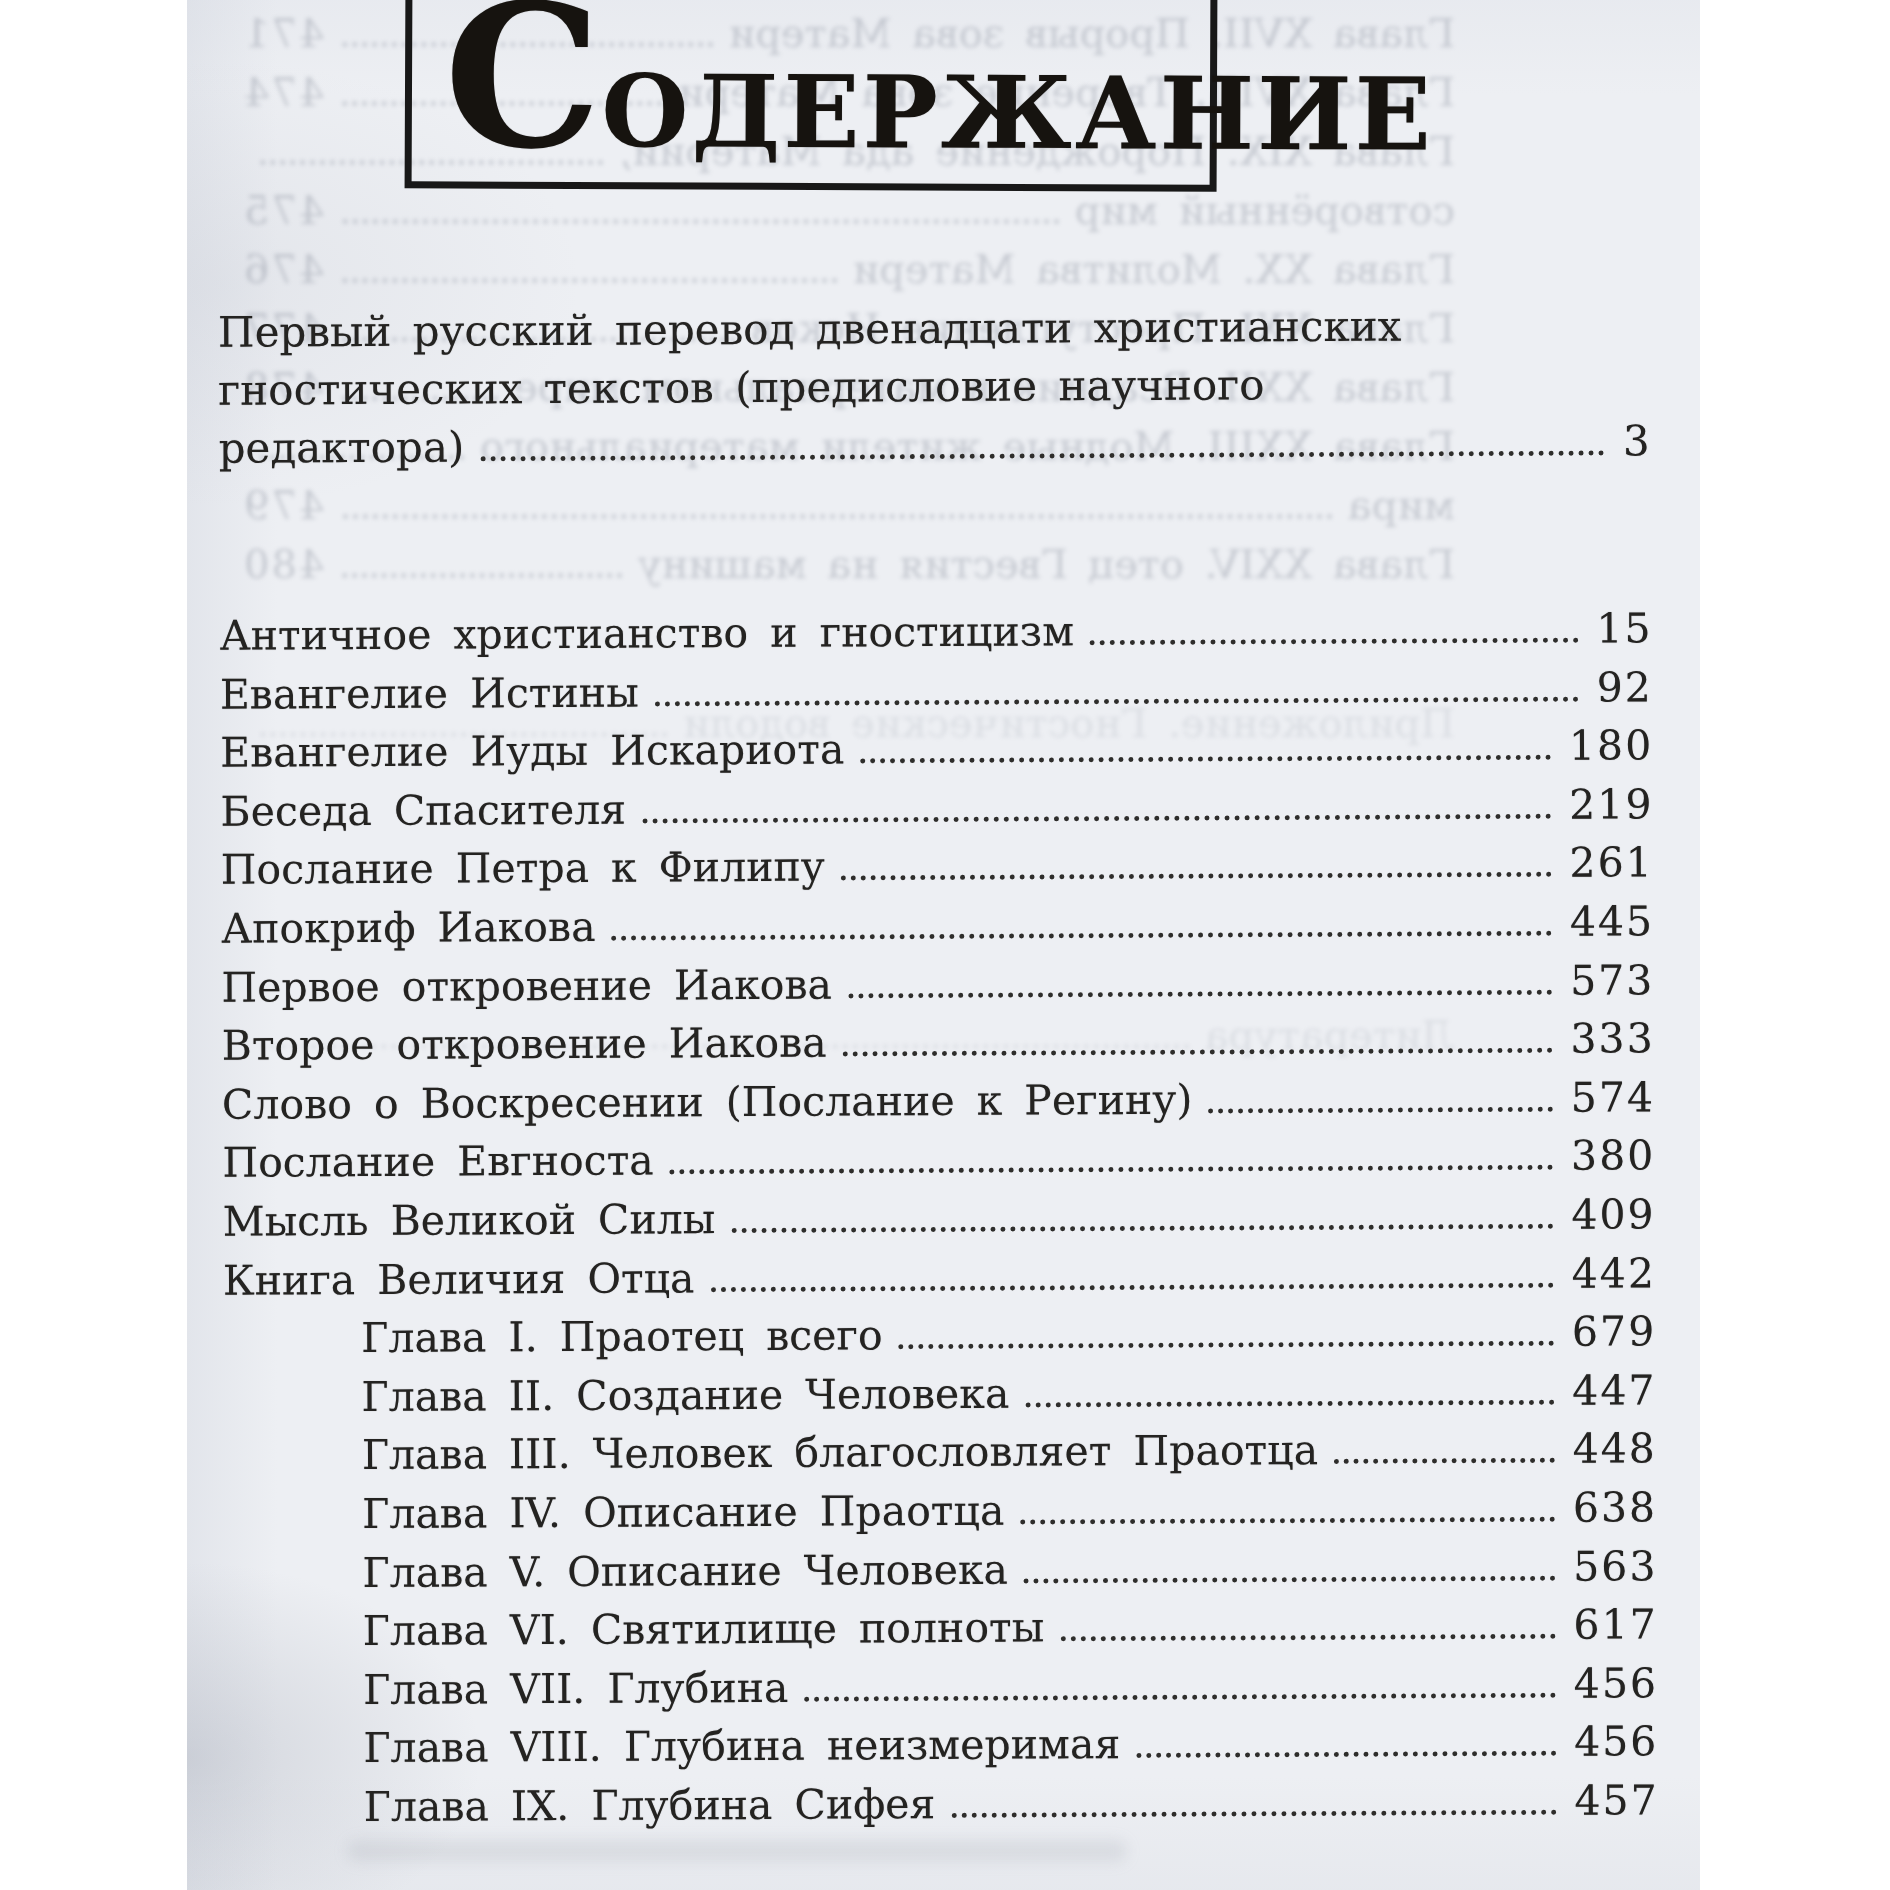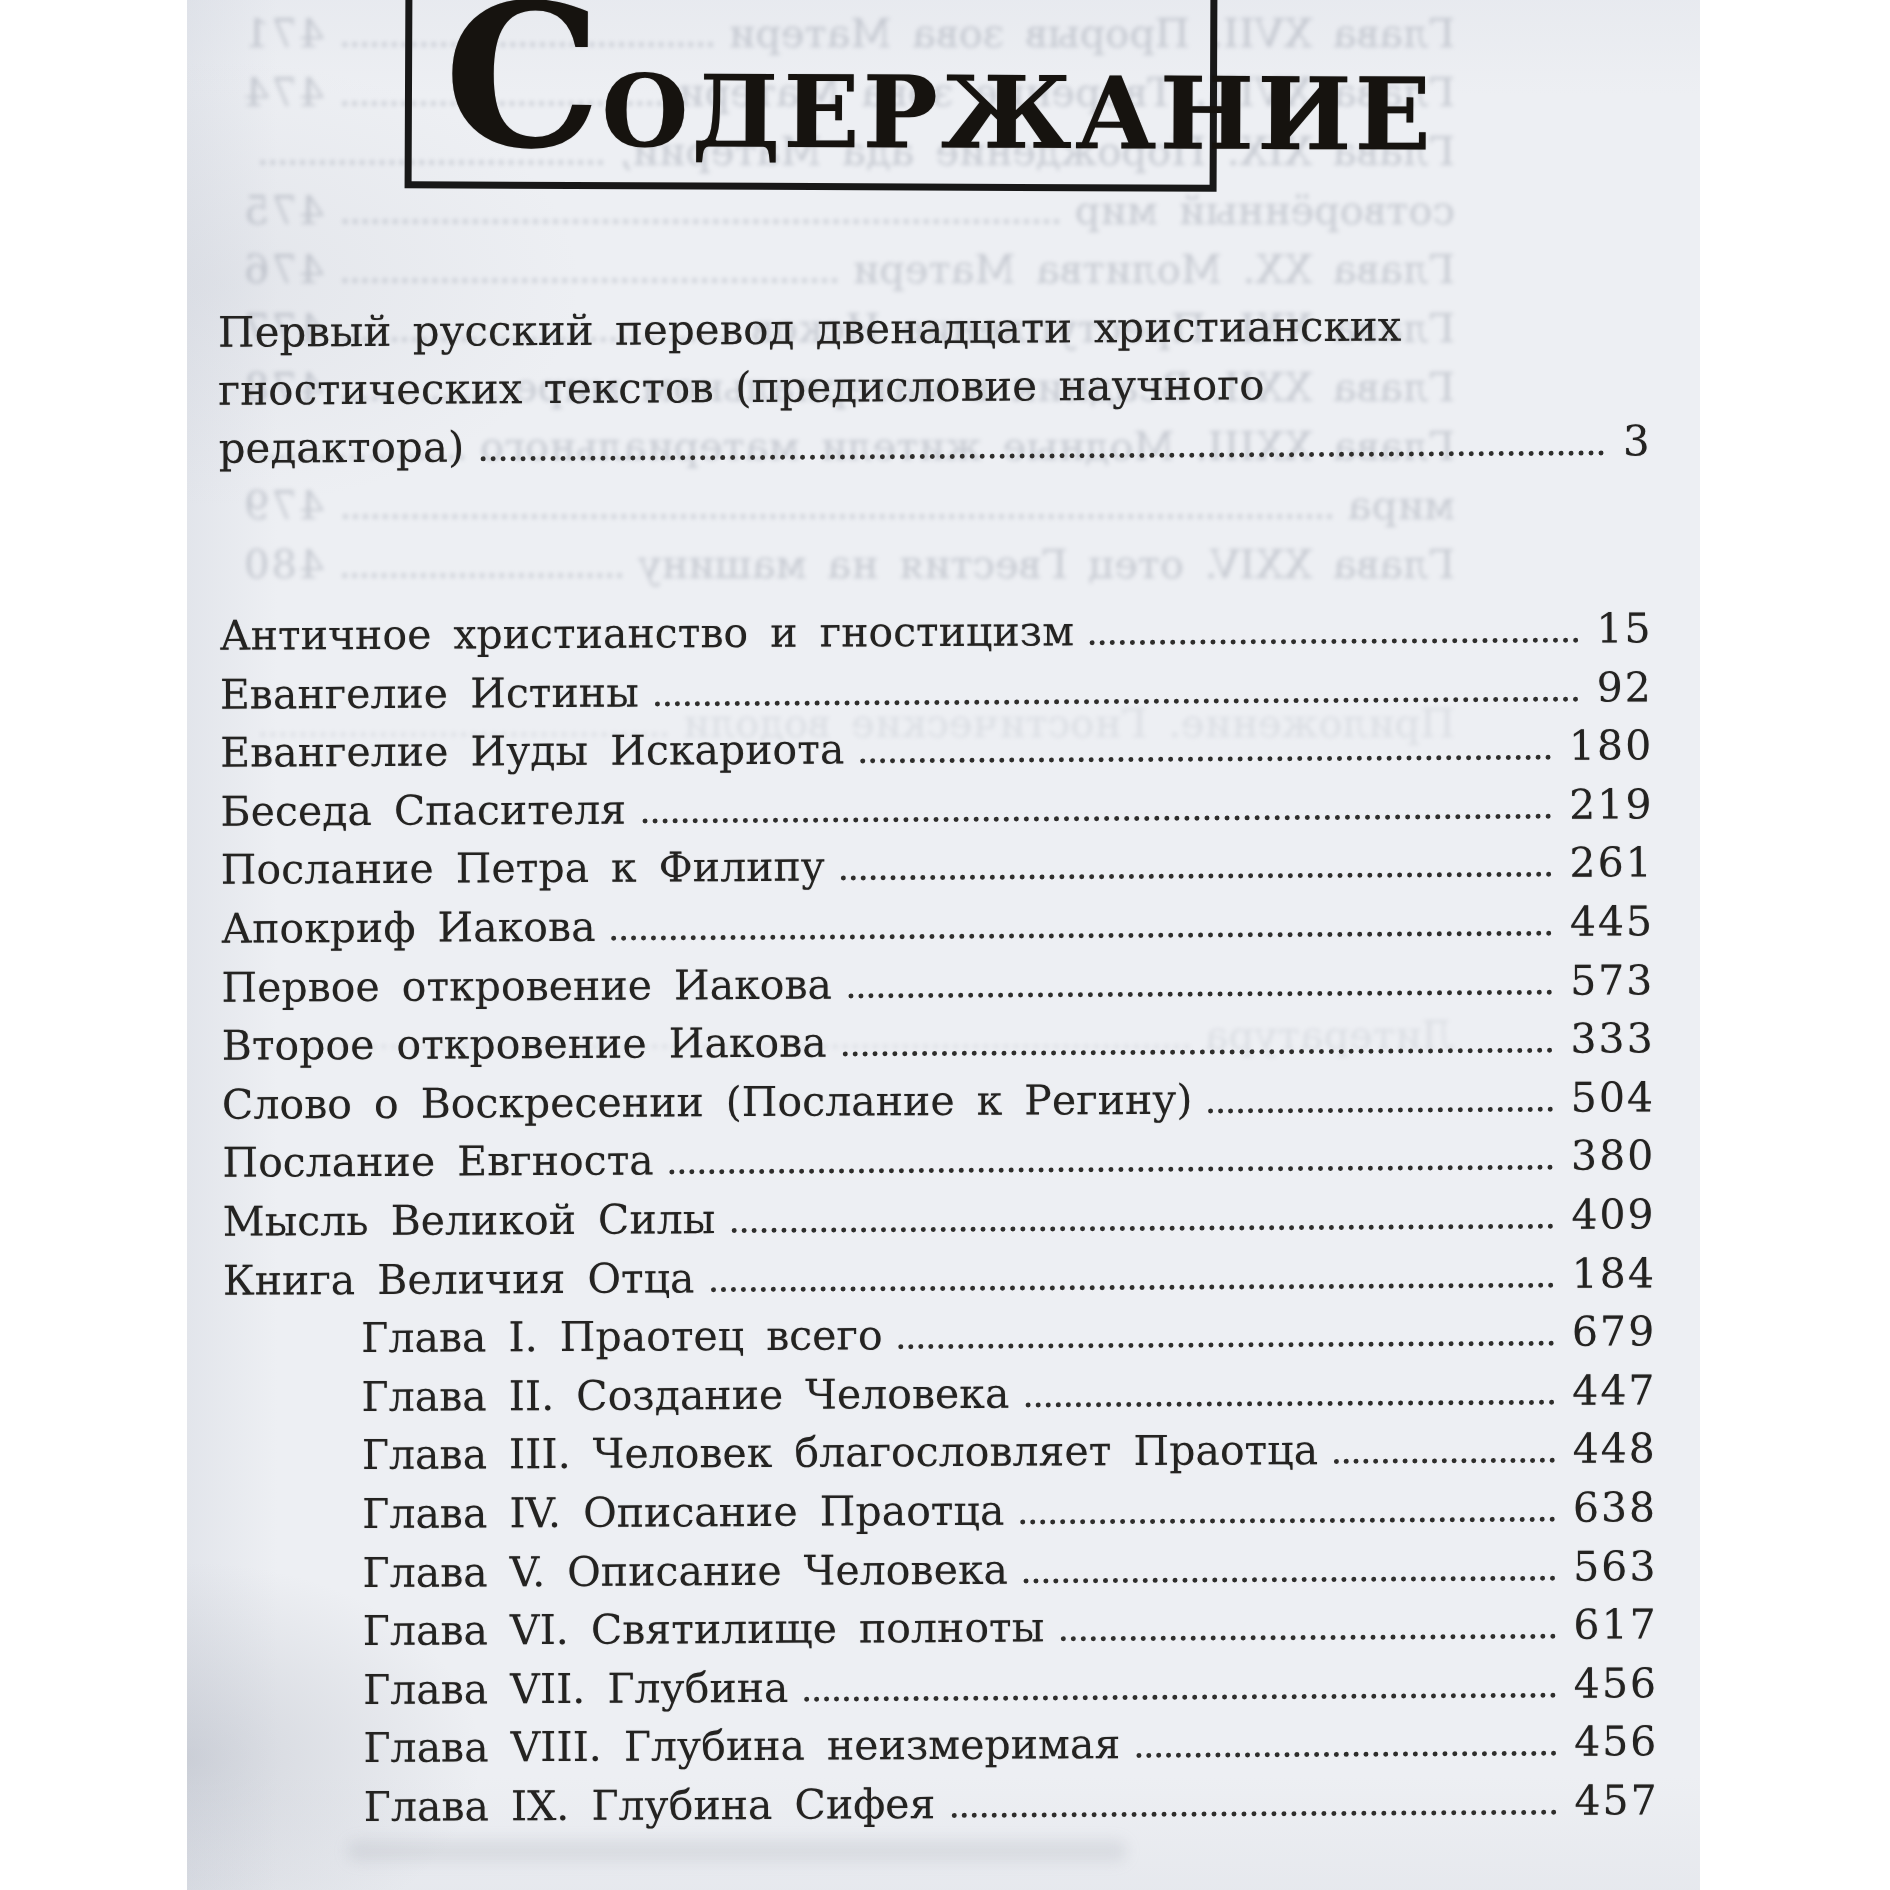--- a/index.html
+++ b/index.html
@@ -183,36 +183,36 @@
             <span class="num">573</span>
           </div>
           <div class="row">
             <span class="lbl">Второе откровение Иакова</span>
             <span class="leader"></span>
             <span class="num">333</span>
           </div>
           <div class="row">
             <span class="lbl">Слово о Воскресении (Послание к Регину)</span>
             <span class="leader"></span>
-            <span class="num">504</span>
+            <span class="num">574</span>
           </div>
           <div class="row">
             <span class="lbl">Послание Евгноста</span>
             <span class="leader"></span>
             <span class="num">380</span>
           </div>
           <div class="row">
             <span class="lbl">Мысль Великой Силы</span>
             <span class="leader"></span>
             <span class="num">409</span>
           </div>
           <div class="row">
             <span class="lbl">Книга Величия Отца</span>
             <span class="leader"></span>
-            <span class="num">184</span>
+            <span class="num">442</span>
           </div>
           <div class="row indent">
             <span class="lbl">Глава I. Праотец всего</span>
             <span class="leader"></span>
             <span class="num">679</span>
           </div>
           <div class="row indent">
             <span class="lbl">Глава II. Создание Человека</span>
             <span class="leader"></span>
             <span class="num">447</span>

